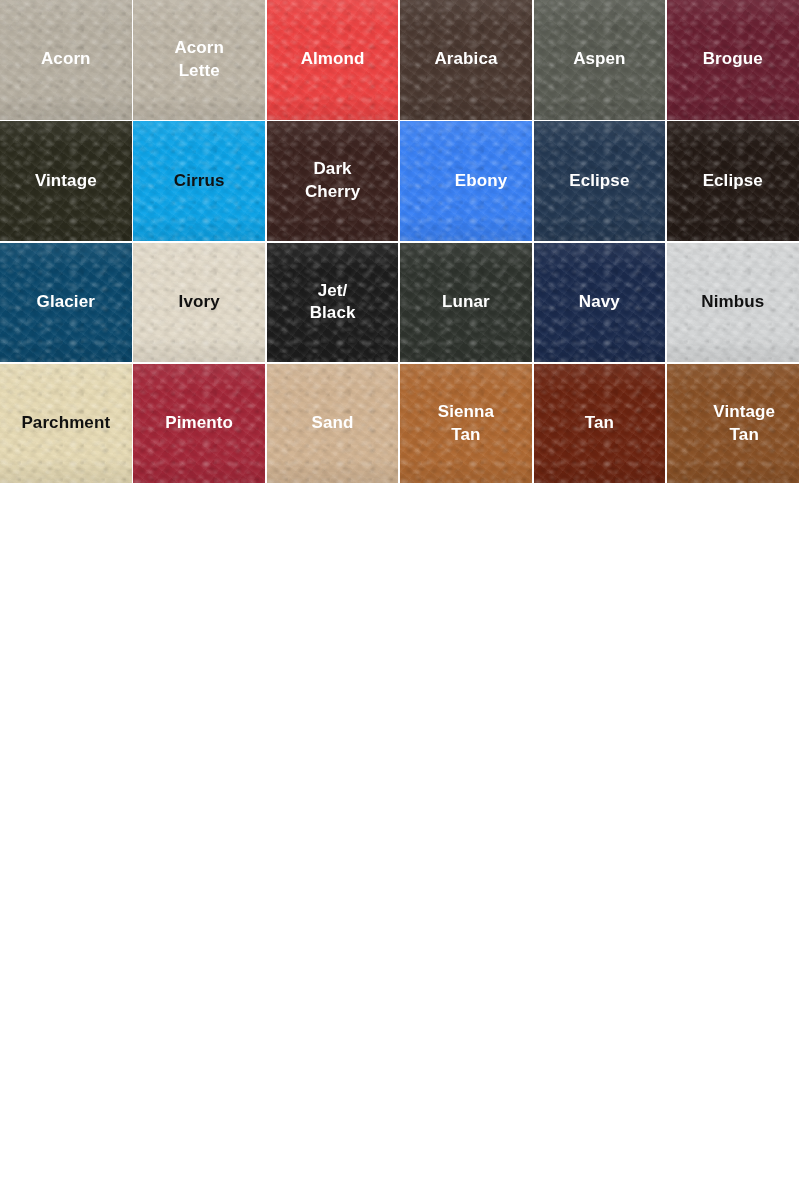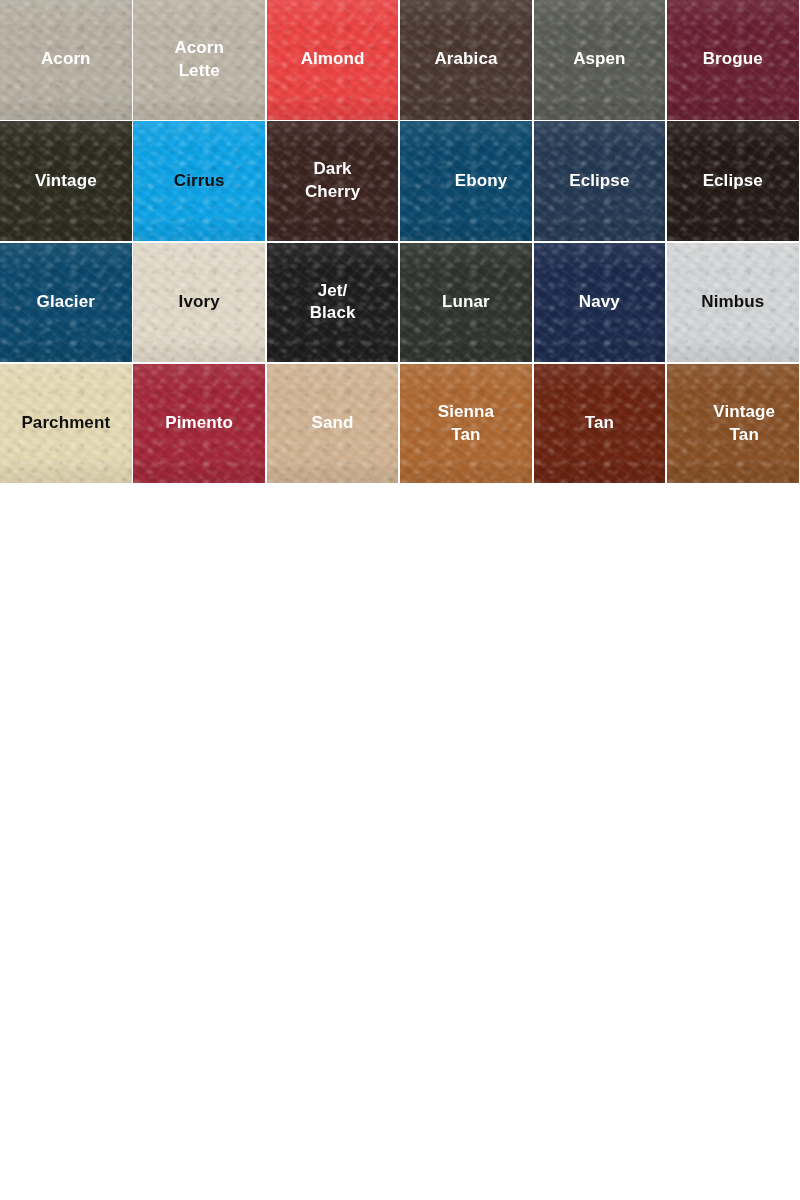--- a/index.html
+++ b/index.html
@@ -149,21 +149,21 @@
       <div class="vignette"></div>
       <div class="swatch-label label-dark" style="color: rgb(17, 17, 17);">Cirrus</div>
     </div>
     <div class="swatch" style="background: rgb(61, 36, 32);">
       <div class="grain"></div>
       <div class="grain2"></div>
       <div class="vignette"></div>
       <div class="swatch-label label-light" style="color: rgb(255, 255, 255);">Dark
 Cherry</div>
     </div>
-    <div class="swatch" style="background: #0c4a6e; padding-left: 30px;">
+    <div class="swatch" style="background: #3b82f6; padding-left: 30px;">
       <div class="grain"></div>
       <div class="grain2"></div>
       <div class="vignette"></div>
       <div class="swatch-label label-light" style="color: rgb(255, 255, 255);">Ebony</div>
     </div>
     <div class="swatch" style="background: rgb(37, 58, 84);">
       <div class="grain"></div>
       <div class="grain2"></div>
       <div class="vignette"></div>
       <div class="swatch-label label-light" style="color: rgb(255, 255, 255);">Eclipse</div>

